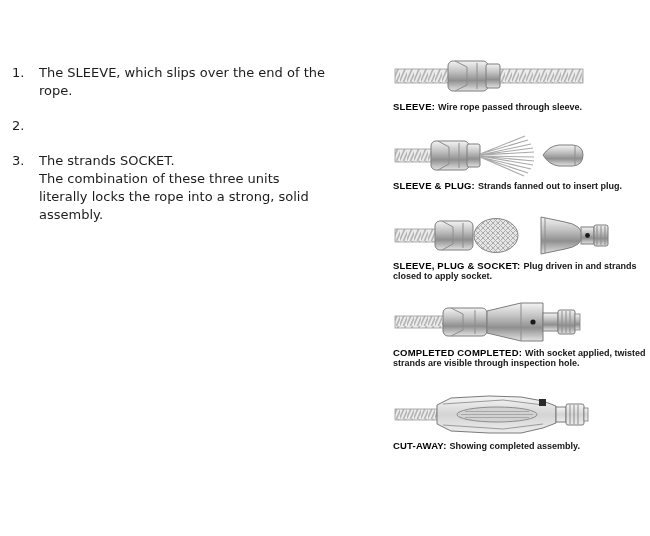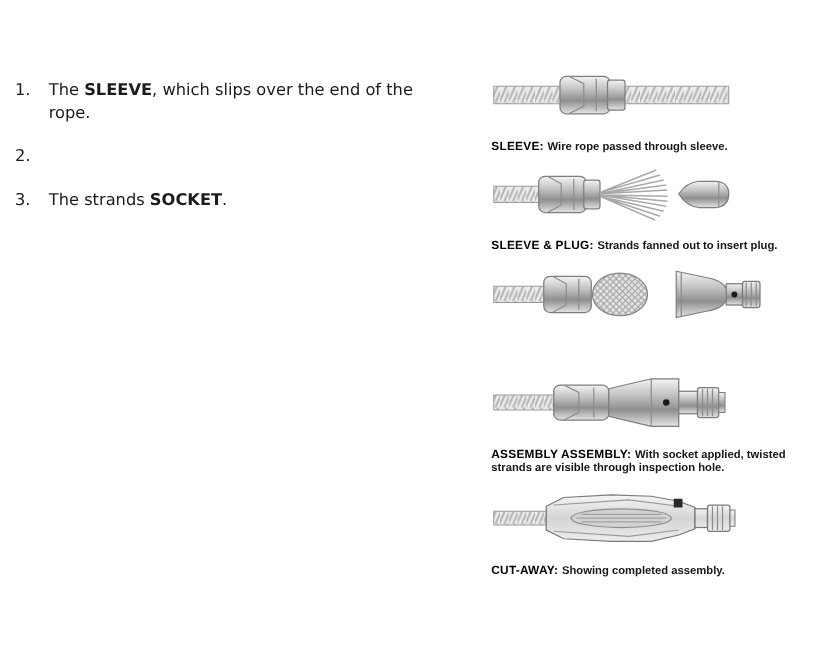--- a/index.html
+++ b/index.html
@@ -6,26 +6,26 @@
   body{
     width:650px;height:536px;background:#ffffff;
     font-family:"DejaVu Sans",sans-serif;
     position:relative;overflow:hidden;color:#1c1c1c;
   }
   
   .instructions{position:absolute;left:12px;top:64px;width:334px;font-size:13px;line-height:18px;}
   .item{display:flex;margin-bottom:17px;}
   .item .num{flex:0 0 27px;width:27px;}
   .item .body{width:292px;}
-  .term{font-weight:bold;}
+  .term{font-weight:normal;}
   .extra{display:block;}
   
   .figure{position:absolute;left:393px;width:256px;}
   .fig-art{display:block;}
-  .fig-caption{width:256px;font-size:9px;line-height:10px;font-weight:bold;color:#161616;margin-top:12px;font-family:"Liberation Sans",sans-serif;}
+  .fig-caption{width:256px;font-size:9px;line-height:10px;font-weight:bold;color:#161616;margin-top:2px;font-family:"Liberation Sans",sans-serif;}
   .fig-label{color:#000;margin-right:3px;font-size:9.5px;letter-spacing:.2px;}
   .f1{top:54px;} .f2{top:133px;} .f3{top:213px;} .f4{top:298px;} .f5{top:391px;}
   svg{display:block;}
 </style>
 </head>
 <body>
 
 <div class="page">
 
   <div class="instructions">
@@ -34,21 +34,21 @@
       <span class="num">1.</span>
       <span class="body"><span>The </span><span class="term">SLEEVE</span><span>, which slips over the end of the rope.</span><span class="extra"></span></span>
     </div>
 
     <div class="item">
       <span class="num">2.</span>
     </div>
 
     <div class="item">
       <span class="num">3.</span>
-      <span class="body"><span>The strands </span><span class="term">SOCKET</span><span>.</span></span>
+      <span class="body"><span>The strands </span><span class="term">SOCKET</span><span>.</span><span class="extra">The combination of these three units literally locks the rope into a strong, solid assembly.</span></span>
     </div>
 
   </div>
 
   <div class="figure f1">
     <svg class="fig-art" width="225" height="46" viewBox="0 0 225 46">
       <defs>
         <linearGradient id="m1" x1="0" y1="0" x2="0" y2="1">
           <stop offset="0" stop-color="#f4f4f4"></stop>
             <stop offset="0.35" stop-color="#c2c2c2"></stop>
@@ -118,20 +118,21 @@
       <rect x="42" y="8" width="38" height="29" rx="5" fill="url(#m3)" stroke="#7d7d7d" stroke-width="1"></rect>
       <path d="M49,8 L60,14 L60,31 L49,37 M70,10 L70,35" stroke="#8d8d8d" stroke-width="1" fill="none"></path>
       <ellipse cx="103" cy="22.5" rx="22" ry="17" fill="url(#x3)" stroke="#858585" stroke-width="1"></ellipse>
       <path d="M148,4 L172,9 Q189,12 189,22.5 Q189,33 172,36 L148,41 Z" fill="url(#m3)" stroke="#7d7d7d" stroke-width="1"></path>
       <path d="M152,5 L152,40" stroke="#8d8d8d" stroke-width="1"></path>
       <rect x="188" y="14" width="13" height="17" fill="url(#m3)" stroke="#7d7d7d" stroke-width="1"></rect>
       <circle cx="194.5" cy="22.5" r="2.4" fill="#1a1a1a"></circle>
       <rect x="201" y="12" width="14" height="21" rx="2" fill="url(#m3)" stroke="#7d7d7d" stroke-width="1"></rect>
       <path d="M204,13 L204,32 M208,13 L208,32 M212,13 L212,32" stroke="#8d8d8d" stroke-width="1"></path>
     </svg>
+    <div class="fig-caption"><span class="fig-label">SLEEVE, PLUG &amp; SOCKET:</span><span>Plug driven in and strands closed to apply socket.</span></div>
   </div>
 
   <div class="figure f4">
     <svg class="fig-art" width="225" height="48" viewBox="0 0 225 48">
       <defs>
         <linearGradient id="m4" x1="0" y1="0" x2="0" y2="1">
           <stop offset="0" stop-color="#f4f4f4"></stop>
             <stop offset="0.35" stop-color="#c2c2c2"></stop>
             <stop offset="0.65" stop-color="#8f8f8f"></stop>
             <stop offset="1" stop-color="#e3e3e3"></stop>
@@ -145,21 +146,21 @@
       <rect x="50" y="10" width="44" height="28" rx="5" fill="url(#m4)" stroke="#7d7d7d" stroke-width="1"></rect>
       <path d="M58,10 L70,16 L70,32 L58,38 M82,12 L82,36" stroke="#8d8d8d" stroke-width="1" fill="none"></path>
       <path d="M94,13 L128,5 L150,5 L150,43 L128,43 L94,35 Z" fill="url(#m4)" stroke="#7d7d7d" stroke-width="1"></path>
       <path d="M128,5 L128,43" stroke="#8d8d8d" stroke-width="1"></path>
       <circle cx="140" cy="24" r="2.6" fill="#1a1a1a"></circle>
       <rect x="150" y="15" width="15" height="18" fill="url(#m4)" stroke="#7d7d7d" stroke-width="1"></rect>
       <rect x="165" y="12" width="17" height="24" rx="2" fill="url(#m4)" stroke="#7d7d7d" stroke-width="1"></rect>
       <path d="M169,13 L169,35 M173,13 L173,35 M177,13 L177,35" stroke="#8d8d8d" stroke-width="1"></path>
       <rect x="182" y="16" width="5" height="16" fill="url(#m4)" stroke="#7d7d7d" stroke-width="0.8"></rect>
     </svg>
-    <div class="fig-caption"><span class="fig-label">ASSEMBLY ASSEMBLY:</span><span>With socket applied, twisted strands are visible through inspection hole.</span></div>
+    <div class="fig-caption"><span class="fig-label">COMPLETED COMPLETED:</span><span>With socket applied, twisted strands are visible through inspection hole.</span></div>
   </div>
 
   <div class="figure f5">
     <svg class="fig-art" width="225" height="48" viewBox="0 0 225 48">
       <defs>
         <linearGradient id="m5" x1="0" y1="0" x2="0" y2="1">
           <stop offset="0" stop-color="#f6f6f6"></stop>
             <stop offset="0.5" stop-color="#d4d4d4"></stop>
             <stop offset="1" stop-color="#ededed"></stop>
         </linearGradient>

